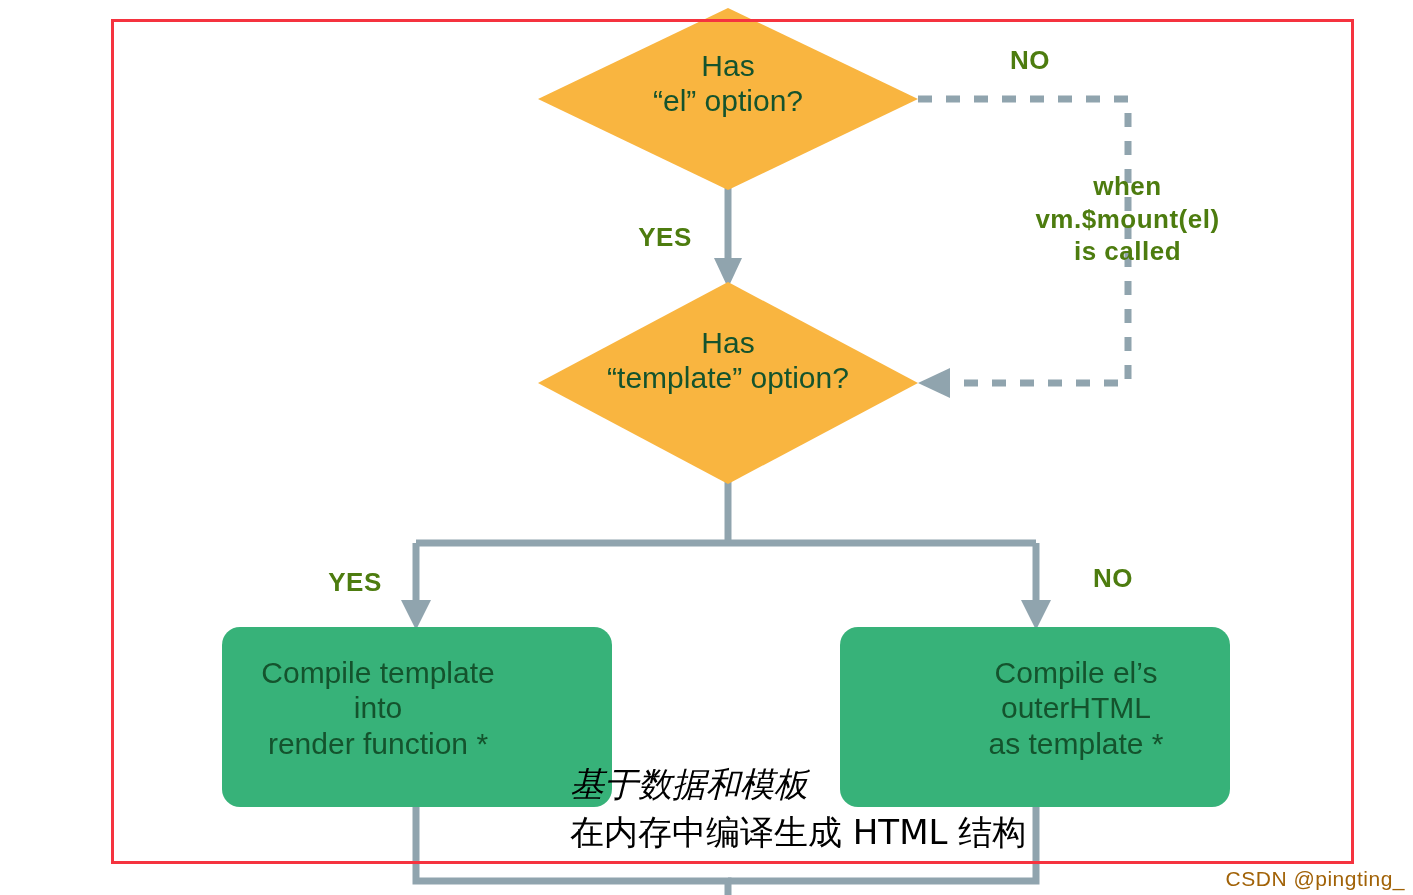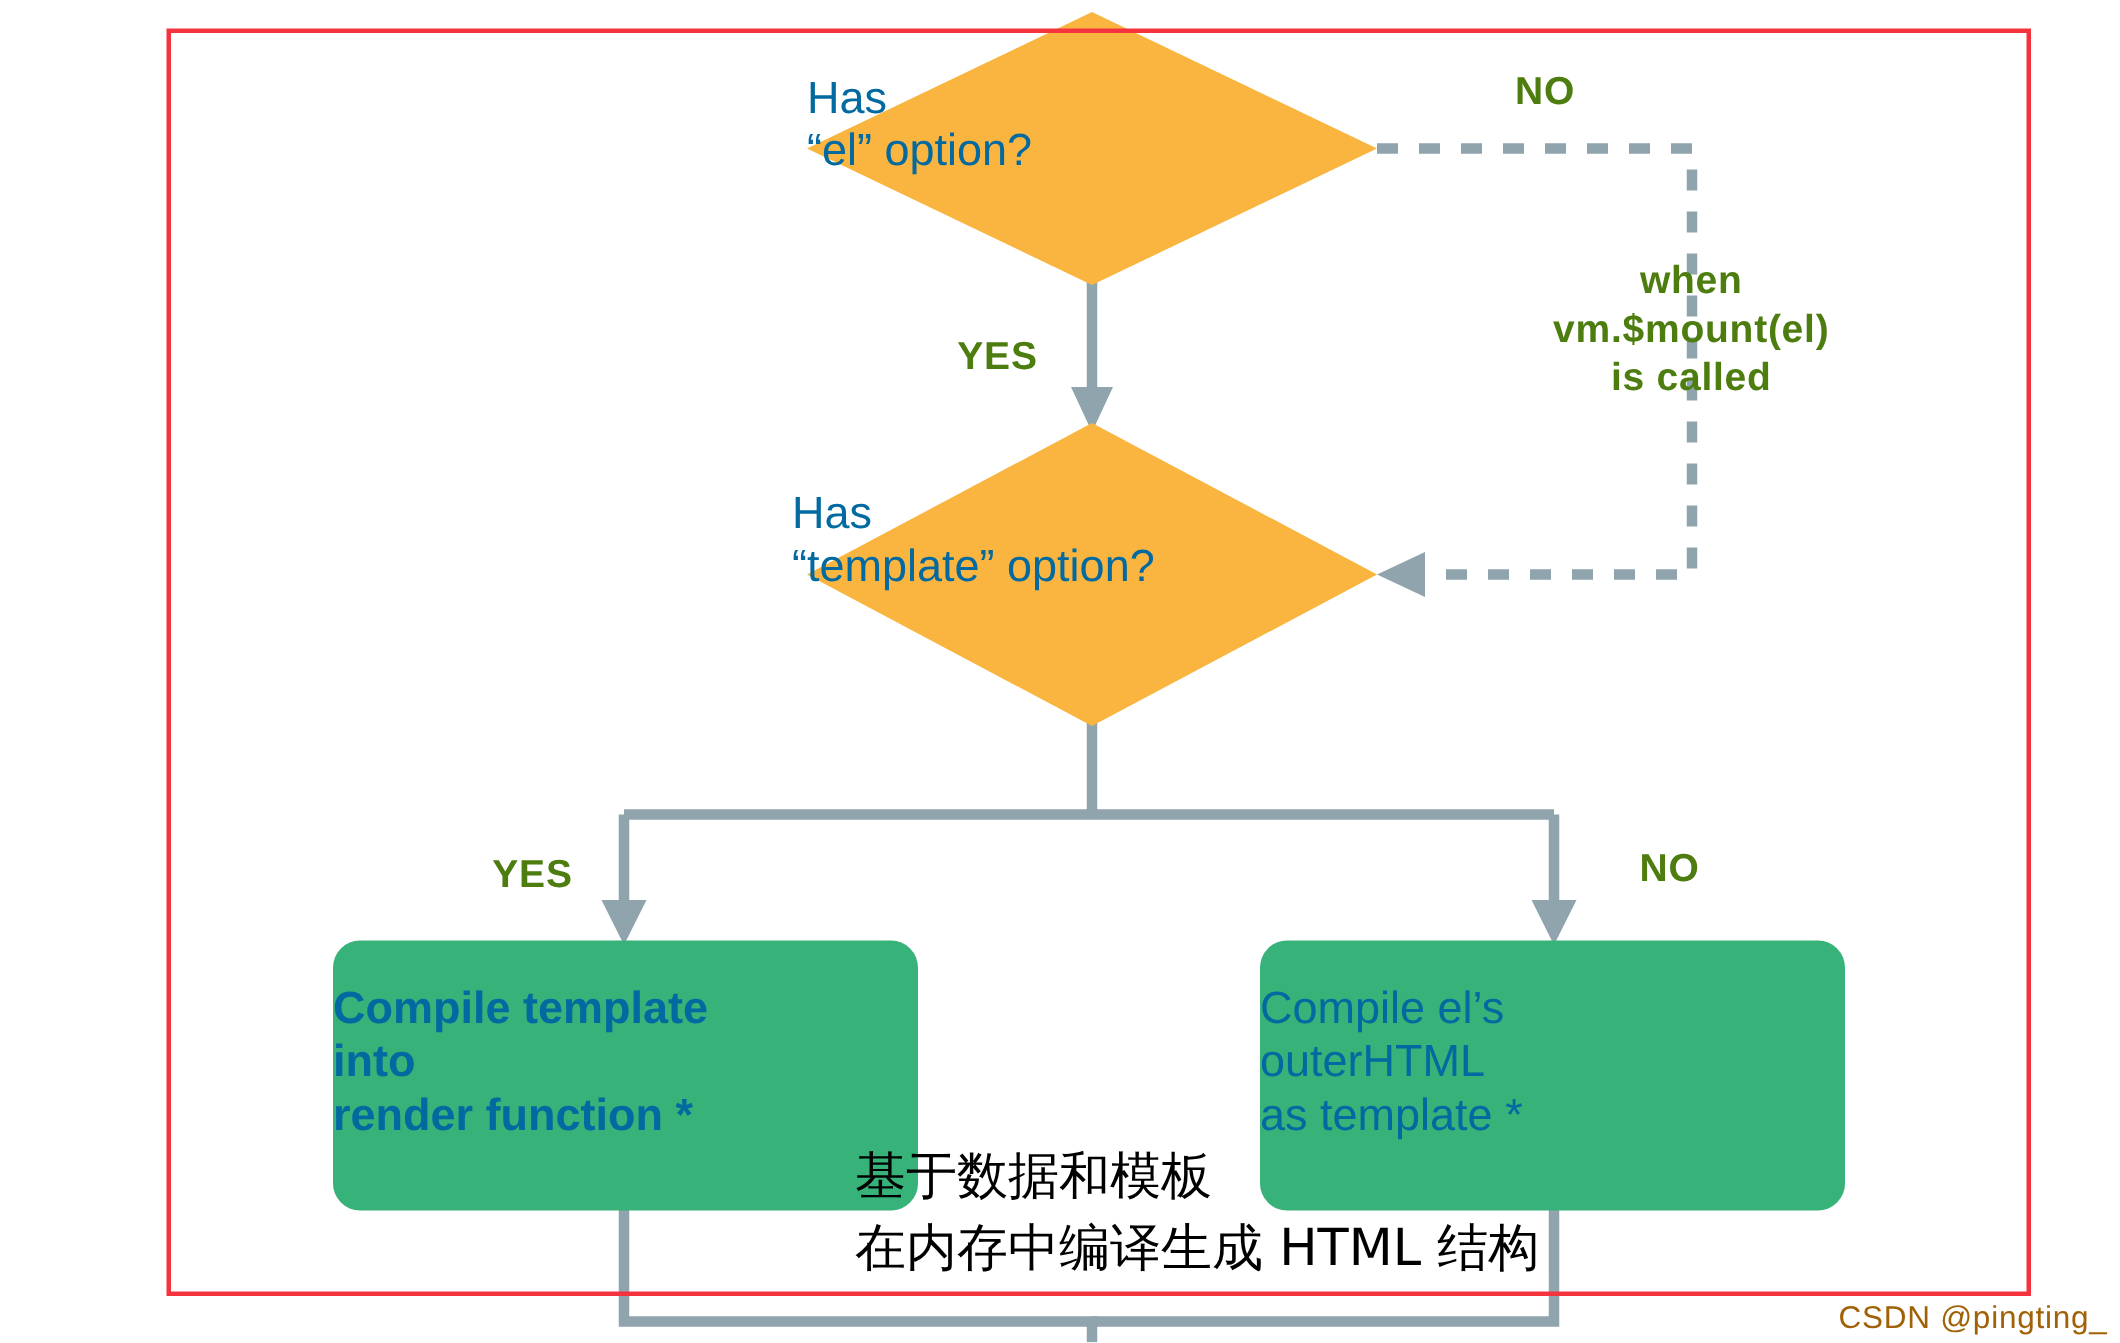--- a/index.html
+++ b/index.html
@@ -19,22 +19,22 @@
   }
   #flow-svg {
     position: absolute;
     left: 0;
     top: 0;
     width: 1413px;
     height: 895px;
   }
   .node-label {
     position: absolute;
-    color: #0369a1;
-    text-align: left;
+    color: #14532d;
+    text-align: center;
     line-height: 1.18;
     white-space: pre-line;
     pointer-events: none;
   }
   .diamond-label {
     font-size: 30px;
     font-weight: 400;
   }
   .box-label {
     font-size: 30px;
@@ -110,21 +110,21 @@
 
     <rect x="840" y="627" width="390" height="180" rx="18" ry="18" fill="#37b279"></rect>
   </svg>
 
   <div class="node-label diamond-label" style="left:538px; top:48px; width:380px;">Has
 “el” option?</div>
 
   <div class="node-label diamond-label" style="left:528px; top:325px; width:400px;">Has
 “template” option?</div>
 
-  <div class="node-label box-label" style="left:222px; top:655px; width:312px;font-weight:bold;">Compile template
+  <div class="node-label box-label" style="left:222px; top:655px; width:312px;">Compile template
 into
 render function *</div>
 
   <div class="node-label box-label" style="left:840px; top:655px; width:472px;">Compile el’s
 outerHTML
 as template *</div>
 
   <div class="edge-label" style="left:975px; top:45px; width:110px;">NO</div>
 
   <div class="edge-label" style="left:610px; top:222px; width:110px;">YES</div>
@@ -132,20 +132,20 @@
   <div class="edge-label" style="left:300px; top:567px; width:110px;">YES</div>
 
   <div class="edge-label" style="left:1058px; top:563px; width:110px;">NO</div>
 
   <div class="edge-label" style="left:985px; top:170px; width:285px; line-height:1.25;">when
 vm.$mount(el)
 is called</div>
 
   <div class="red-frame"></div>
 
-  <div class="overlay-cn" style="left:570px; top:762px;">基于数据和模板</div>
+  <div class="overlay-cn" style="left:570px; top:762px;font-style:italic;">基于数据和模板</div>
 
 
   <div class="overlay-cn" style="left:570px; top:810px;">在内存中编译生成 HTML 结构</div>
 
   <div class="watermark">CSDN @pingting_</div>
 
 </div>
 
 </body></html>

